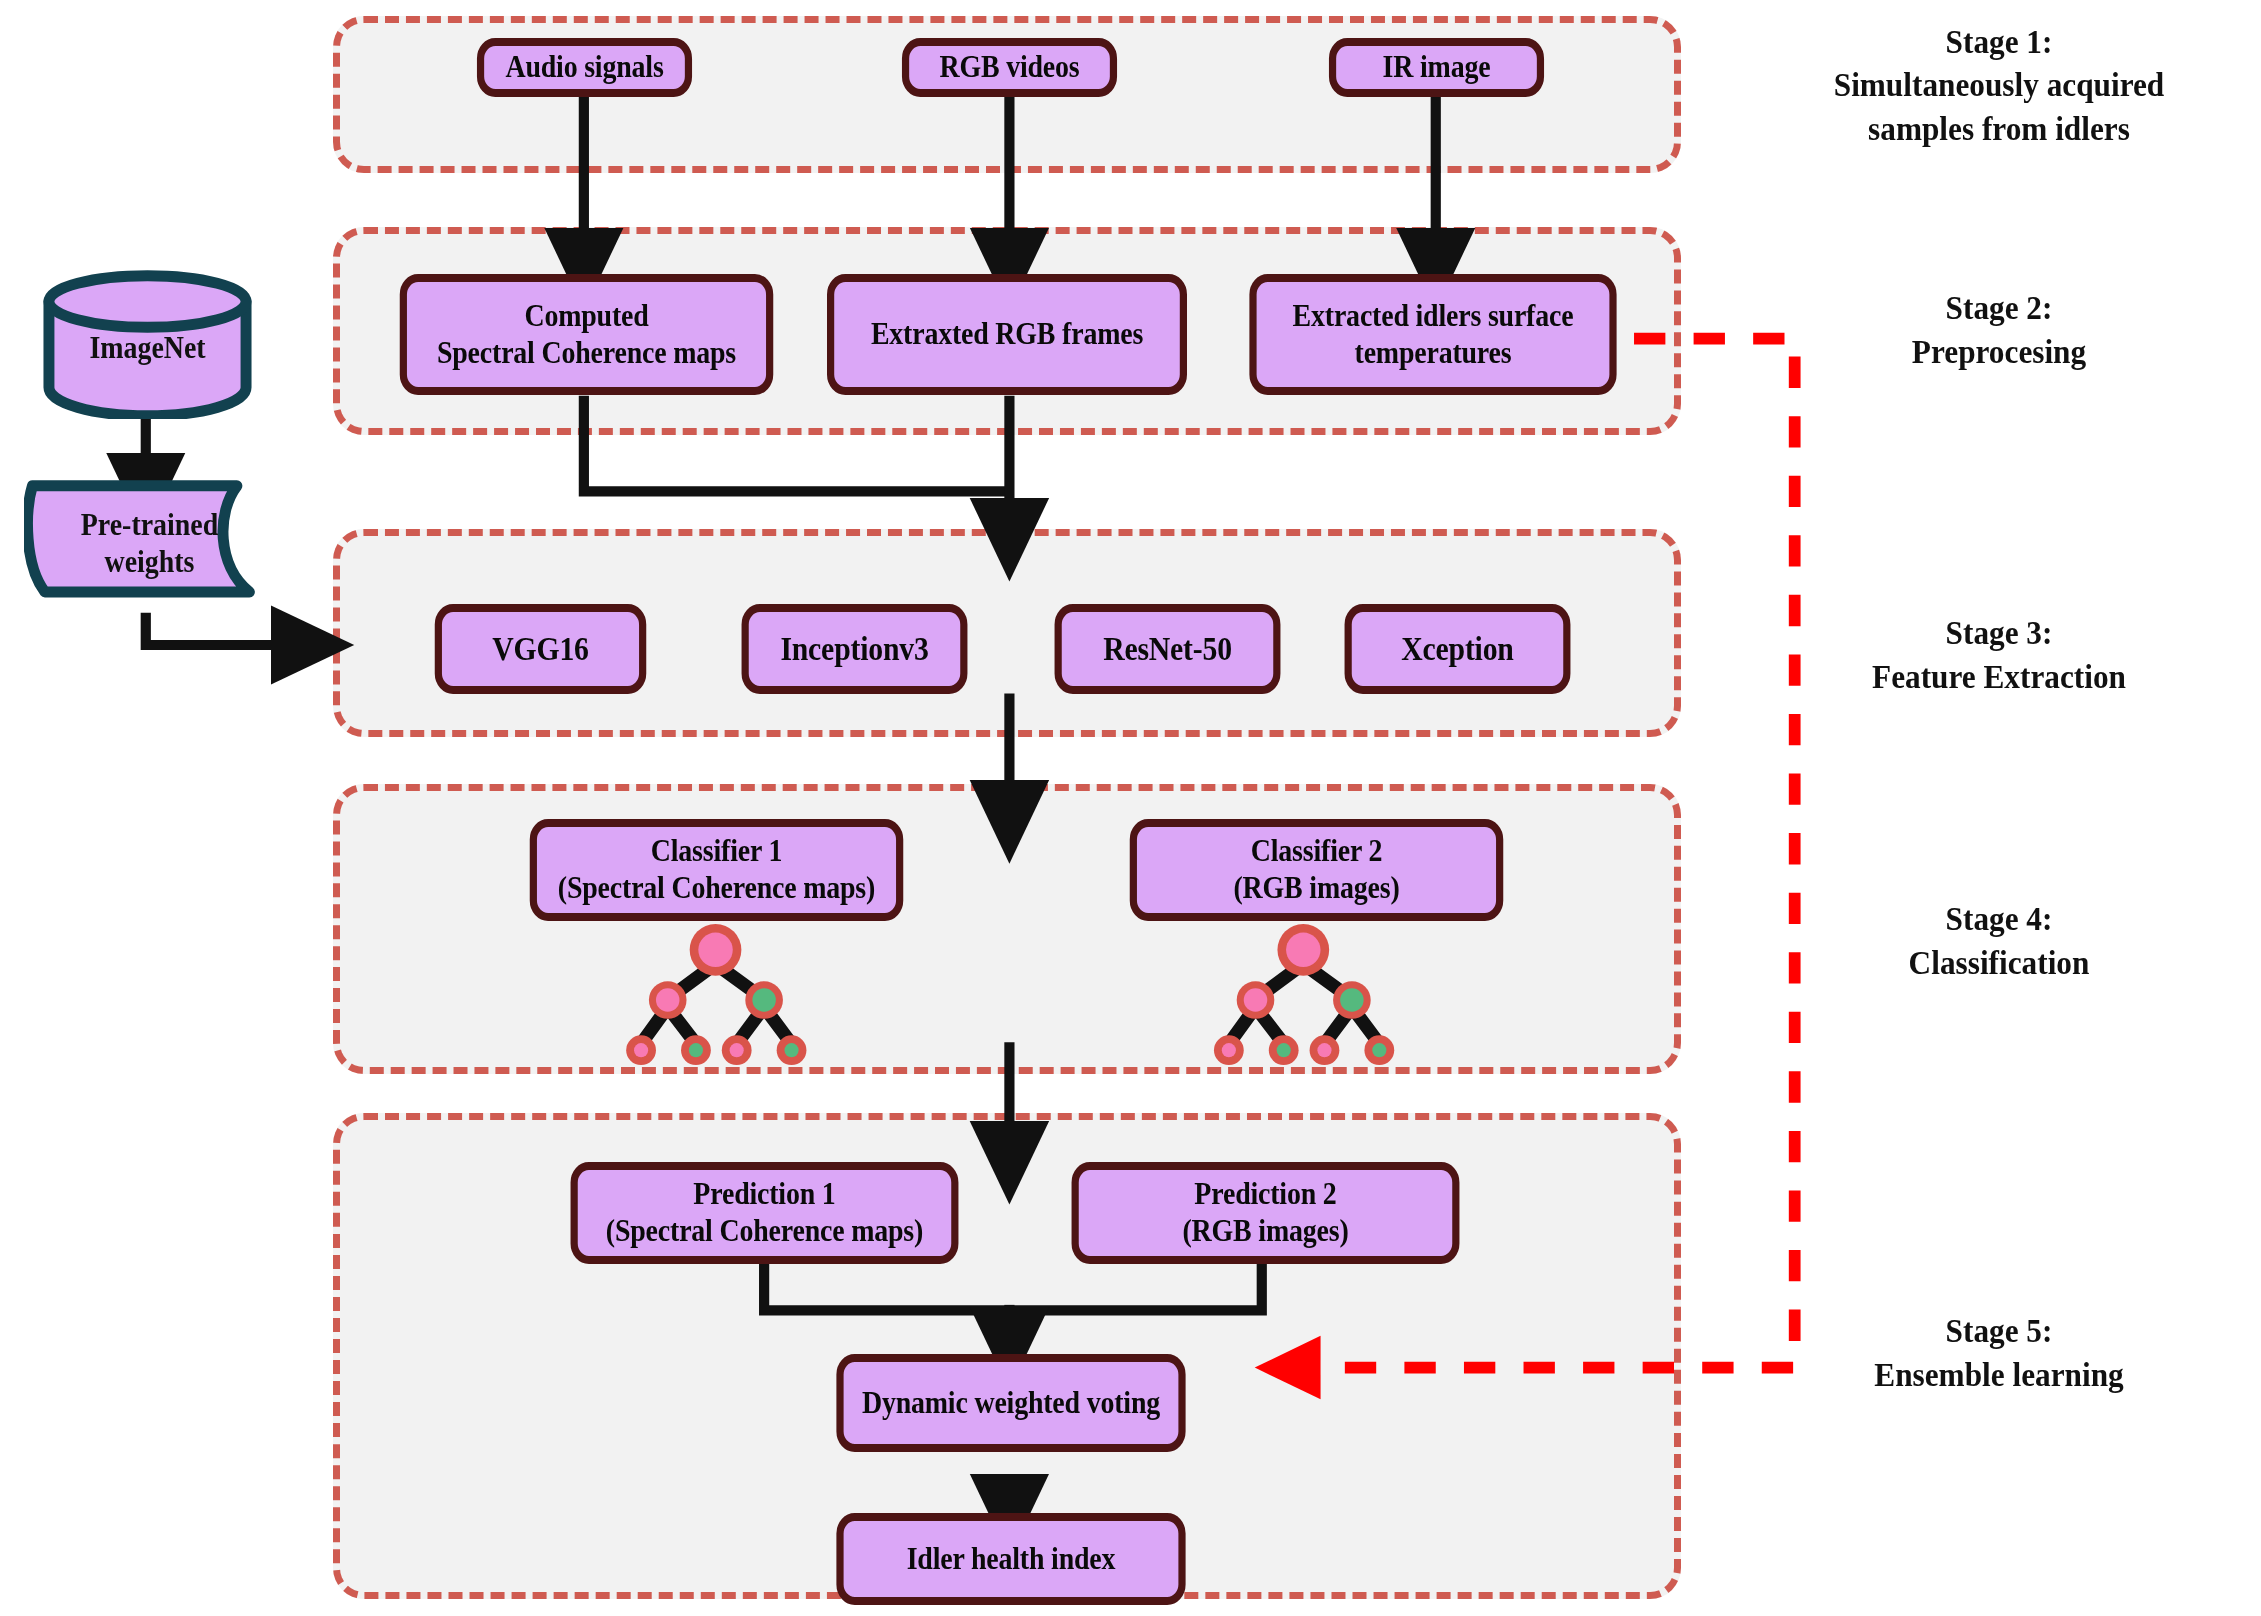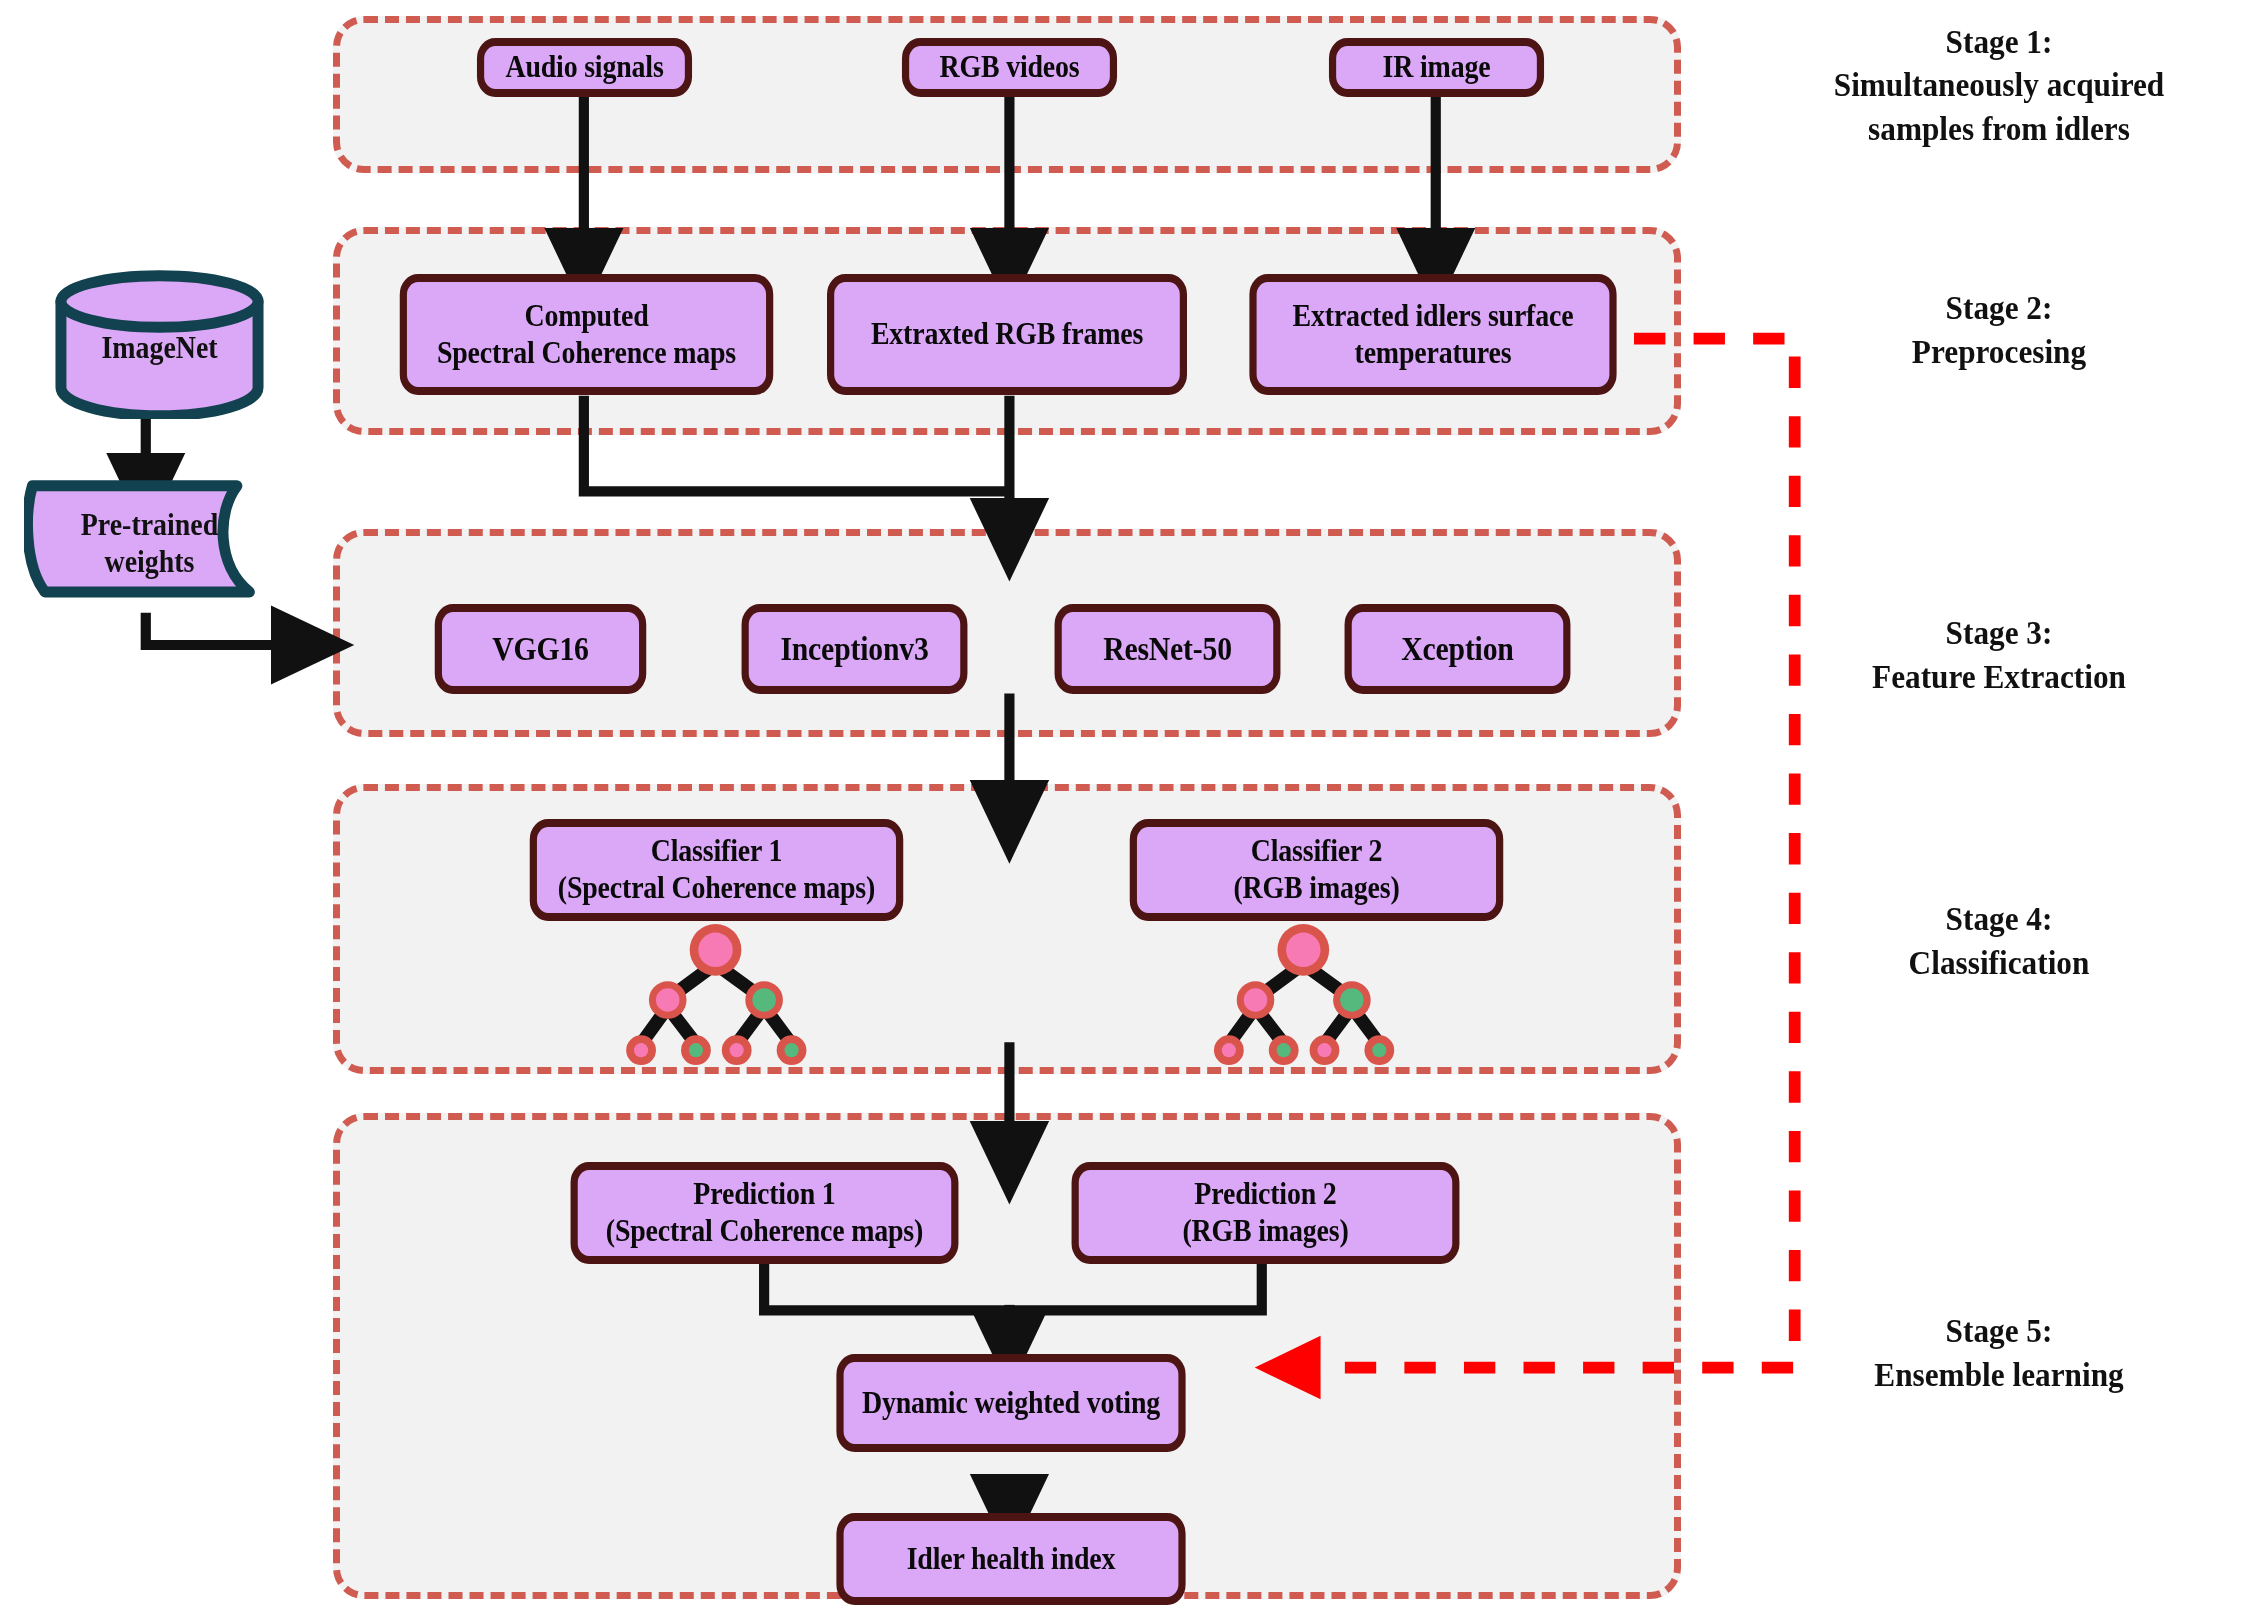--- a/index.html
+++ b/index.html
@@ -219,21 +219,21 @@
     <span class="lbl">Prediction 2</span>
     <span class="lbl">(RGB images)</span>
   </div>
   <div class="node" style="left:817px;top:1354px;width:388px;height:98px;font-size:31px;">
     <span class="lbl">Dynamic weighted voting</span>
   </div>
   <div class="node" style="left:817px;top:1513px;width:388px;height:92px;font-size:31px;">
     <span class="lbl">Idler health index</span>
   </div>
 
-  <div class="cyl" style="left:50px;top:270px;width:219px;height:149px;">
+  <div class="cyl" style="left:38px;top:270px;width:219px;height:149px;">
     <svg width="219" height="149" viewBox="0 0 280 190">
       <path d="M14,40 L14,150 A126,36 0 0 0 266,150 L266,40 Z" fill="#dba7f7" stroke="#12414f" stroke-width="14" stroke-linejoin="round"></path>
       <ellipse cx="140" cy="40" rx="126" ry="33" fill="#dba7f7" stroke="#12414f" stroke-width="14"></ellipse>
     </svg>
     <div class="cyl-label" style="top:60px;">ImageNet</div>
   </div>
 
   <div class="cyl" style="left:23.5px;top:478px;width:251px;height:121px;">
     <svg width="251" height="121" viewBox="0 0 320 155">
       <path d="M10,10 L272,10 C246,44 246,112 288,146 L26,146 C0,112 0,44 10,10 Z" fill="#dba7f7" stroke="#12414f" stroke-width="14" stroke-linejoin="round"></path>

